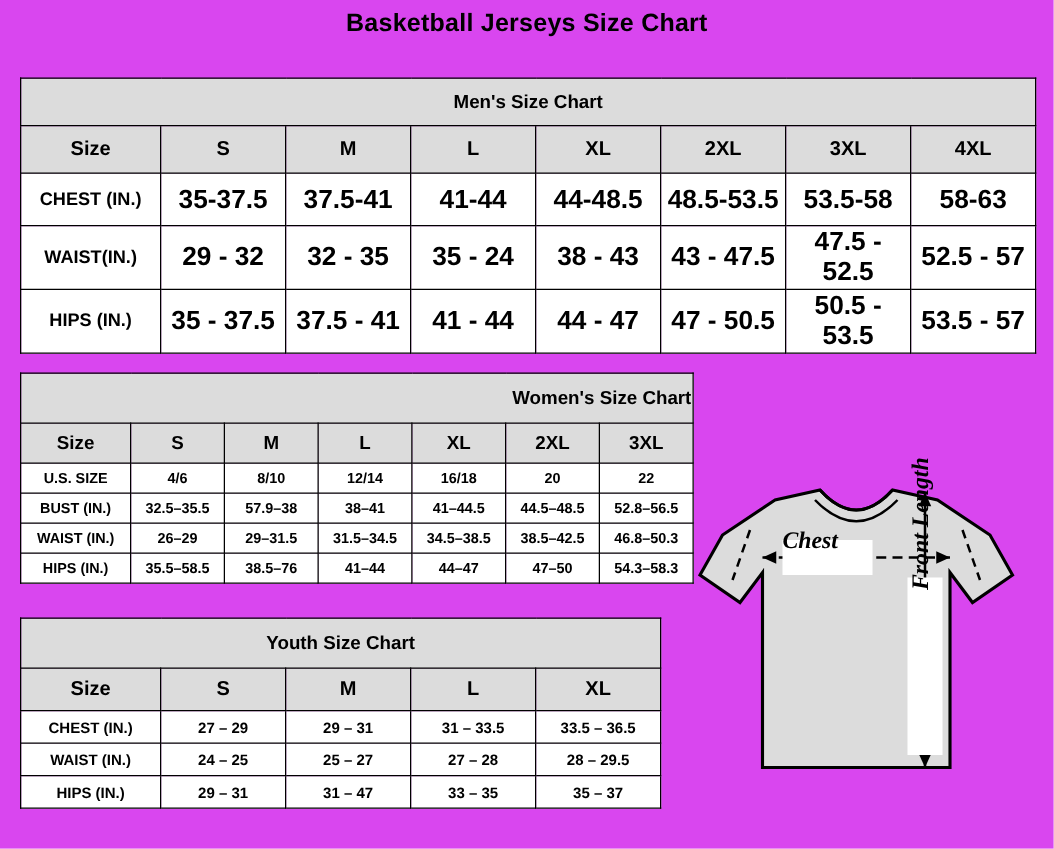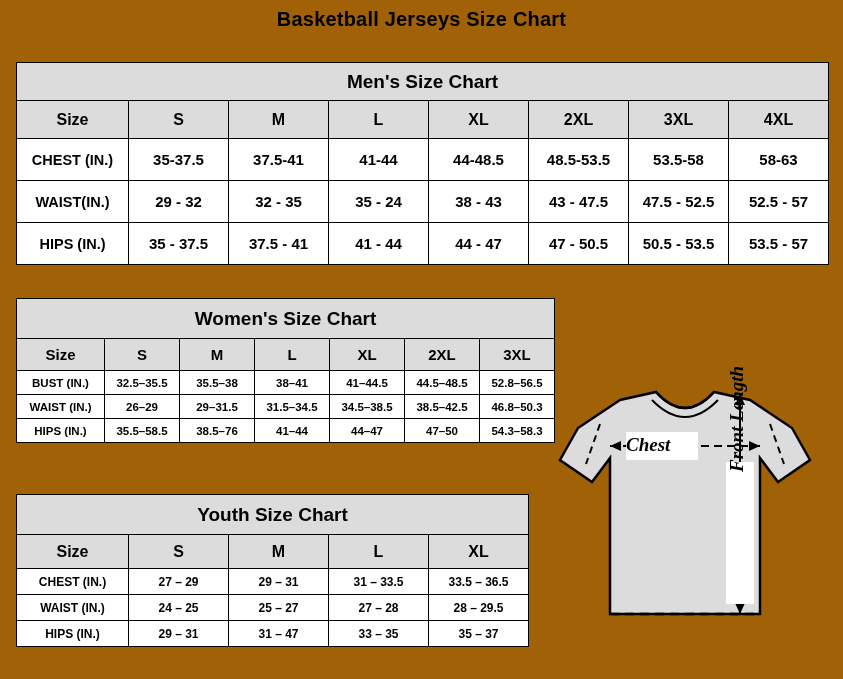--- a/index.html
+++ b/index.html
@@ -6,21 +6,21 @@
   html, body {
     margin: 0;
     padding: 0;
     background: #ffffff;
     font-family: "Liberation Sans", sans-serif;
   }
   #page {
     position: relative;
     width: 843px;
     height: 679px;
-    background: #a16207;
+    background: #d946ef;
     overflow: hidden;
   }
 
   .page-title {
     text-align: center;
     font-size: 20px;
     font-weight: bold;
     color: #000;
     padding-top: 8px;
     letter-spacing: 0.2px;
@@ -34,51 +34,51 @@
     border: 1px solid #000;
   }
   th, td {
     text-align: center;
     vertical-align: middle;
     color: #000;
     background: #fff;
   }
   .chart-caption {
     background: #dcdcdc !important;
-    font-size: 19px;
+    font-size: 15px;
     font-weight: bold;
     height: 38px;
   }
   .hdr-row th {
     background: #dcdcdc !important;
     font-weight: bold;
   }
   .rowlabel {
     font-weight: bold;
   }
 
   
   #mens-table {
     position: absolute;
     left: 16px;
     top: 62px;
     width: 812px;
   }
   #mens-table .hdr-row th { height: 38px; font-size: 16px; }
-  #mens-table td { height: 42px; font-size: 15px; font-weight: bold; }
+  #mens-table td { height: 42px; font-size: 21px; font-weight: bold; }
   #mens-table .rowlabel { font-size: 14.5px; }
 
   
   #womens-table {
     position: absolute;
     left: 16px;
     top: 298px;
     width: 538px;
   }
-  #womens-table .chart-caption { height: 40px; }
+  #womens-table .chart-caption { height: 40px; text-align: right; }
   #womens-table .hdr-row th { height: 32px; font-size: 15px; }
   #womens-table td { height: 24px; font-size: 11.5px; font-weight: bold; }
   #womens-table .rowlabel { font-size: 11.5px; }
 
   
   #youth-table {
     position: absolute;
     left: 16px;
     top: 494px;
     width: 512px;
@@ -100,21 +100,21 @@
   .diag-label {
     position: absolute;
     font-family: "Liberation Serif", serif;
     font-style: italic;
     font-weight: bold;
     color: #000;
     white-space: nowrap;
   }
   #chest-label {
     left: 78px;
-    top: 82px;
+    top: 70px;
     font-size: 19px;
   }
   #front-length-label {
     left: 178px;
     top: 120px;
     font-size: 19px;
     transform: rotate(-90deg);
     transform-origin: left top;
   }
 </style>
@@ -200,23 +200,32 @@
       <tr class="hdr-row">
         <th>Size</th>
         <th>S</th>
         <th>M</th>
         <th>L</th>
         <th>XL</th>
         <th>2XL</th>
         <th>3XL</th>
       </tr>
       <tr>
+        <td class="rowlabel">U.S. SIZE</td>
+        <td>4/6</td>
+        <td>8/10</td>
+        <td>12/14</td>
+        <td>16/18</td>
+        <td>20</td>
+        <td>22</td>
+      </tr>
+      <tr>
         <td class="rowlabel">BUST  (IN.)</td>
         <td>32.5–35.5</td>
-        <td>35.5–38</td>
+        <td>57.9–38</td>
         <td>38–41</td>
         <td>41–44.5</td>
         <td>44.5–48.5</td>
         <td>52.8–56.5</td>
       </tr>
       <tr>
         <td class="rowlabel">WAIST  (IN.)</td>
         <td>26–29</td>
         <td>29–31.5</td>
         <td>31.5–34.5</td>

